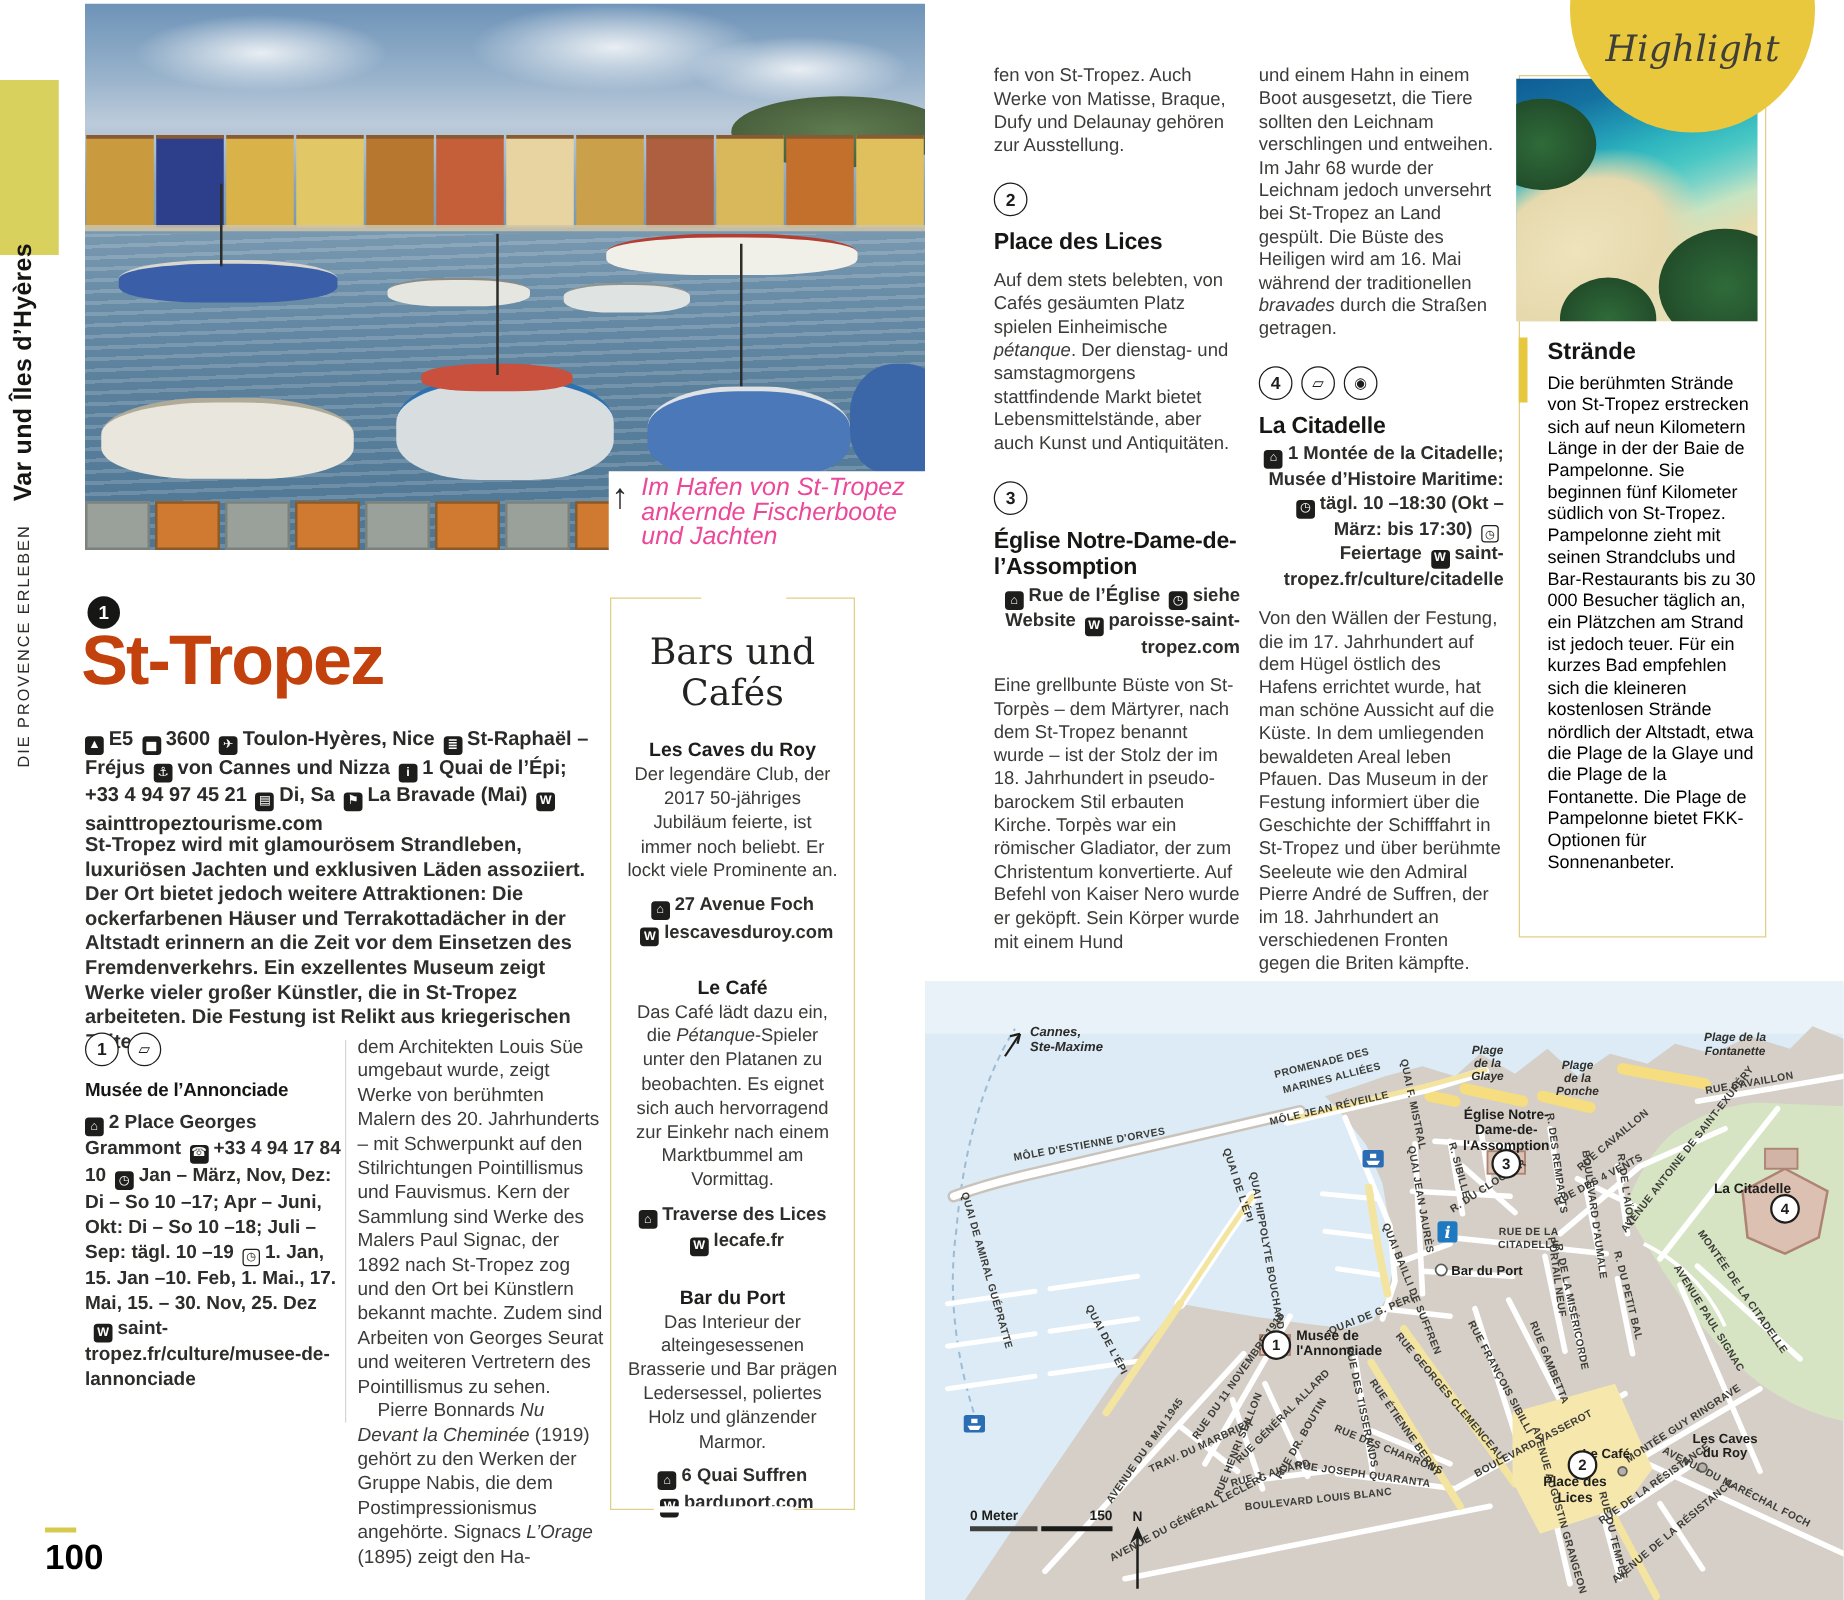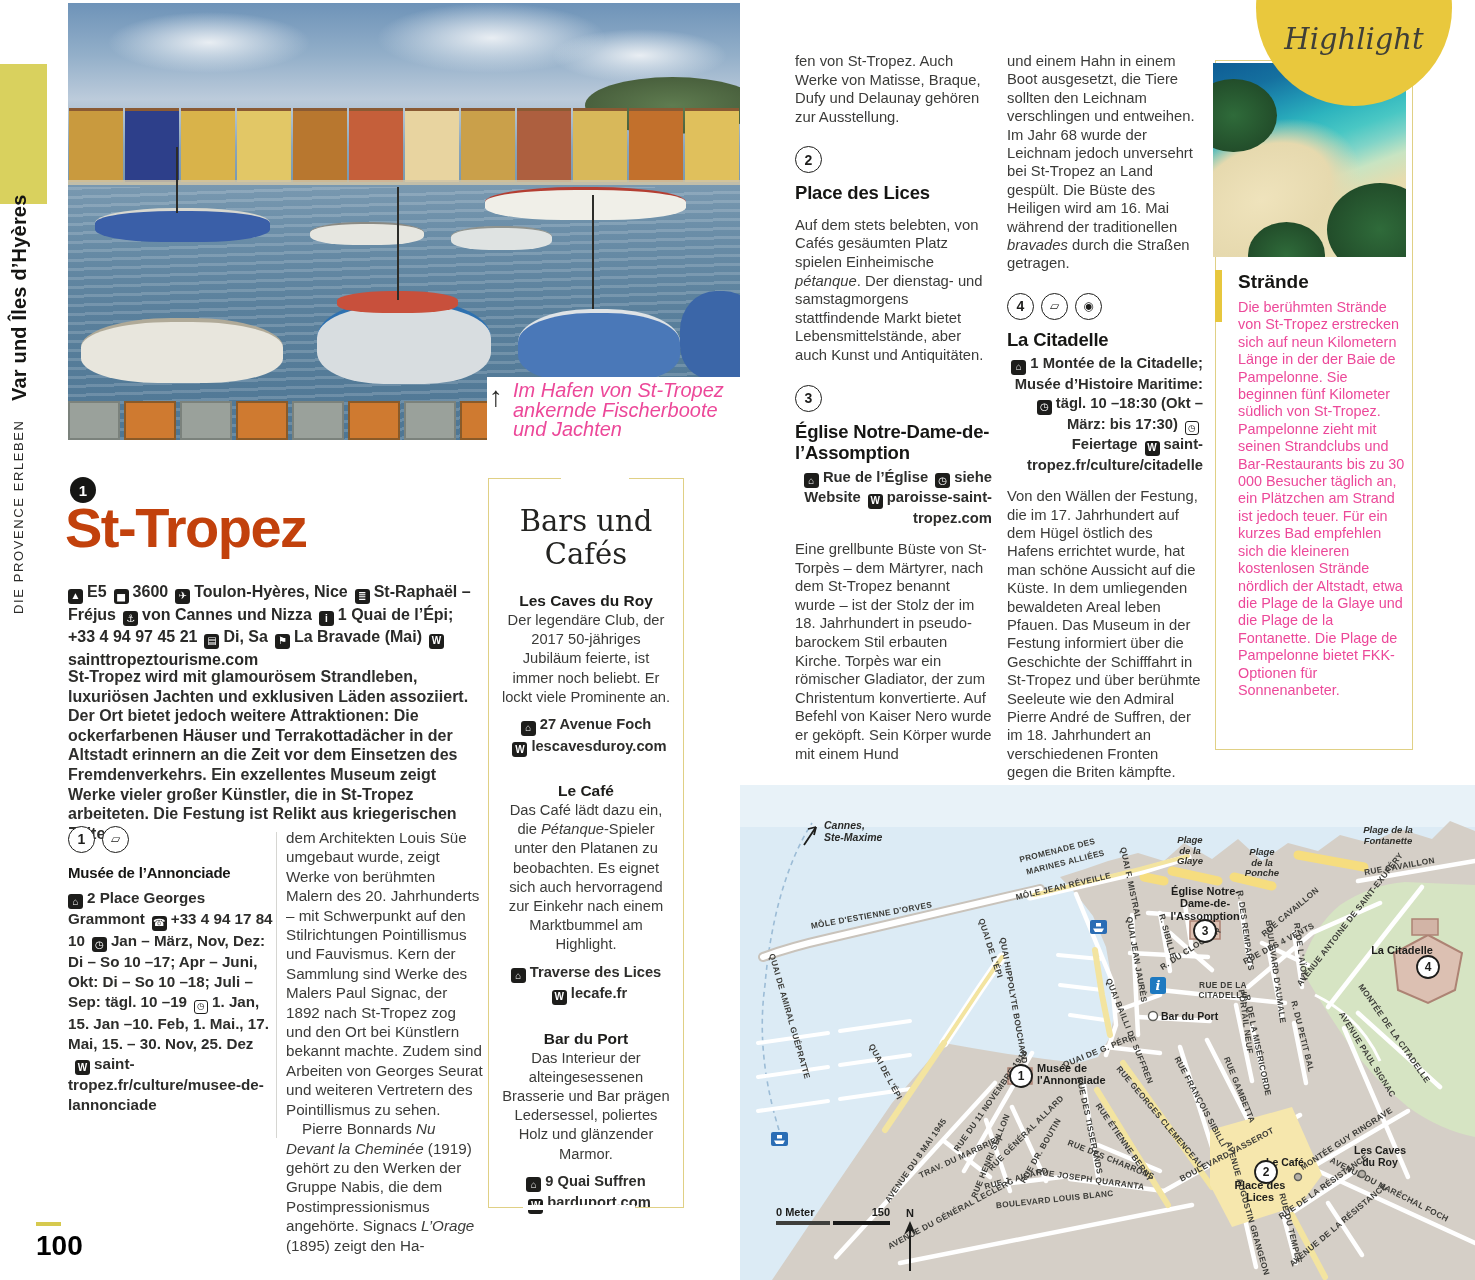--- a/index.html
+++ b/index.html
@@ -91,21 +91,21 @@
   .photo-beach{left:1213px;top:63px;width:193px;height:194px;overflow:hidden;
      background:linear-gradient(160deg,#0e5d95 0%,#15709f 14%,#1f92b2 24%,#2db4be 34%,#49c7c4 44%,#7fd4c8 52%,#c8e4c2 60%,#e6dcae 70%,#e9dfb8 100%);}
   .pb-sand{position:absolute;left:-30%;bottom:-8%;width:110%;height:75%;border-radius:50%;
      background:radial-gradient(closest-side,#efe3bc,#e6d9ae 70%,rgba(230,217,174,0));transform:rotate(-28deg);}
   .pb-green{position:absolute;border-radius:50%;background:radial-gradient(closest-side,#2f6b3a,#224d2a);}
   .hl-circle{left:1256px;top:-90px;width:196px;height:196px;border-radius:50%;background:#e9c83d;}
   .hl-circle span{position:absolute;left:0;right:0;top:112px;text-align:center;
      font-family:"DejaVu Serif","Liberation Serif",serif;font-style:italic;font-size:29px;color:#3f3f38;}
   .hl-bar{left:1215px;top:270px;width:7px;height:52px;background:#e7c73e;}
   .hl-head{left:1238px;top:271px;font-size:19px;font-weight:700;color:#161614;}
-  .hl-body{left:1238px;top:299px;width:170px;font-size:14.4px;line-height:17.4px;color:#ec4899;}
+  .hl-body{left:1238px;top:299px;width:170px;font-size:14.4px;line-height:17.4px;color:#000000;}
 
   
   .pg-rule{left:36px;top:1222px;width:25px;height:4px;background:#d6c94e;}
   .pg-num{left:36px;top:1230px;font-size:28px;font-weight:700;color:#000000;}
 
   
   .map{left:740px;top:785px;width:735px;height:495px;}
   .map svg{display:block;}
   .lb-st{font-size:8.3px;font-weight:700;fill:#3c3c38;letter-spacing:.35px;}
   .lb-beach{font-size:9.5px;font-weight:700;font-style:italic;fill:#2f2f2b;}
@@ -204,27 +204,27 @@
   <div class="gap-bot"></div>
   <h2>Bars und Cafés</h2>
   <div id="bars-entries">
       <div class="entry">
         <div class="name">Les Caves du Roy</div>
         <div class="body"><span>Der legendäre Club, der 2017 50-jähriges Jubiläum feierte, ist immer noch beliebt. Er lockt viele Prominente an.</span></div>
         <div class="addr"><span class="ic first">⌂</span><span>27 Avenue Foch</span><br><span class="ic">W</span><span>lescavesduroy.com</span></div>
       </div>
       <div class="entry">
         <div class="name">Le Café</div>
-        <div class="body"><span>Das Café lädt dazu ein, die </span><span class="it">Pétanque</span><span>-Spieler unter den Platanen zu beobachten. Es eignet sich auch hervorragend zur Einkehr nach einem Marktbummel am Highlight.</span></div>
+        <div class="body"><span>Das Café lädt dazu ein, die </span><span class="it">Pétanque</span><span>-Spieler unter den Platanen zu beobachten. Es eignet sich auch hervorragend zur Einkehr nach einem Marktbummel am Vormittag.</span></div>
         <div class="addr"><span class="ic first">⌂</span><span>Traverse des Lices</span><br><span class="ic">W</span><span>lecafe.fr</span></div>
       </div>
       <div class="entry">
         <div class="name">Bar du Port</div>
         <div class="body"><span>Das Interieur der alteingesessenen Brasserie und Bar prägen Ledersessel, poliertes Holz und glänzender Marmor.</span></div>
-        <div class="addr"><span class="ic first">⌂</span><span>9 Quai Suffren</span><br><span class="ic">W</span><span>barduport.com</span></div>
+        <div class="addr"><span class="ic first">⌂</span><span>6 Quai Suffren</span><br><span class="ic">W</span><span>barduport.com</span></div>
       </div>
     </div>
 </div>
 
 <div class="abs col colC">
   <p>fen von St-Tropez. Auch Werke von Matisse, Braque, Dufy und Delaunay gehören zur Ausstellung.</p>
   <div class="sec">
     <div class="marker-row">
         <span class="cnum">2</span>
       </div>

